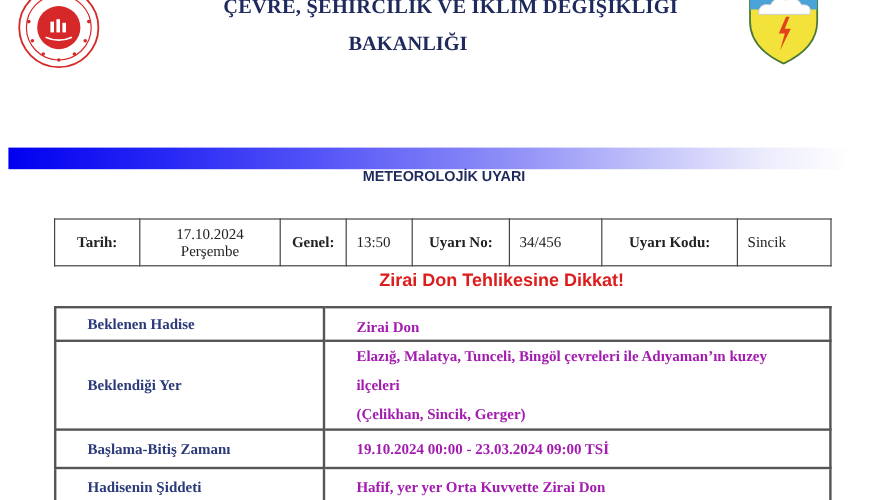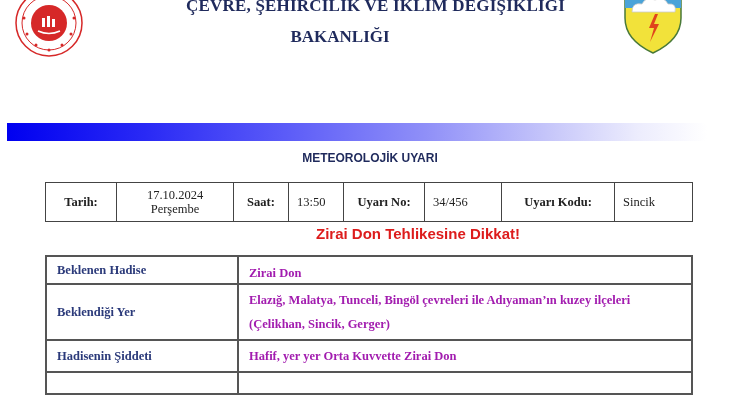--- a/index.html
+++ b/index.html
@@ -22,21 +22,21 @@
   .hdr-line2 { top: 15px; left: 170px; width: 340px; font-size: 17px; margin-top: 12px; }
   .hdr-line3 { top: 37px; left: 186px; width: 340px; font-size: 16px; }
 
   
   .blue-bar {
     position: absolute; left: 7px; top: 123px; width: 700px; height: 18px;
     background: linear-gradient(to right, #0000f0 0%, #2a2af5 20%, #5c5cf8 40%, #9090f8 60%, #c8c8fa 78%, #ececfd 90%, #ffffff 100%);
   }
 
   .doc-title {
-    position: absolute; top: 151px; left: 0; width: 740px; text-align: center;
+    position: absolute; top: 140px; left: 0; width: 740px; text-align: center;
     font-family: "Liberation Sans", sans-serif; font-weight: bold; font-size: 12px;
     color: #1f2a5c;
   }
 
   
   .info-table {
     position: absolute; left: 45px; top: 182px; width: 648px; height: 40px;
     border-collapse: collapse;
   }
   .info-table td {
@@ -54,21 +54,21 @@
     padding-left: 48px;
   }
 
   
   .detail-table {
     position: absolute; left: 45px; top: 255px; width: 648px;
     border-collapse: collapse;
   }
   .detail-table td {
     border: 2px solid #555;
-    font-size: 12.5px; font-weight: bold; padding: 0 10px;
+    font-size: 12.5px; font-weight: bold; padding: 0 26px;
     vertical-align: middle;
   }
   .detail-table td.k { color: #2b3a7a; width: 170px; }
   .detail-table td.v { color: #a21caf; }
   .r1 td { height: 24px; }
   .r1 td.v { vertical-align: bottom; padding-bottom: 2px; }
   .r2 td { height: 54px; }
   .r2 td.v { line-height: 24px; }
   .r3 td { height: 30px; }
   .r4 td { height: 30px; margin-left: 28px; }
@@ -113,21 +113,21 @@
   <div class="doc-title">METEOROLOJİK UYARI</div>
 
   <table class="info-table">
     <tbody>
         <tr>
       <td class="lbl" style="width:54px">Tarih:</td>
       <td class="center" style="width:100px">
         <div>17.10.2024</div>
         <div>Perşembe</div>
       </td>
-      <td class="lbl center" style="width:38px">Saat:</td>
+      <td class="lbl center" style="width:38px">Genel:</td>
       <td style="width:38px">13:50</td>
       <td class="lbl" style="width:64px">Uyarı No:</td>
       <td style="width:60px">34/456</td>
       <td class="lbl" style="width:96px">Uyarı Kodu:</td>
       <td>Sincik</td>
     </tr>
   </tbody>
     </table>
 
   <div class="alert-title">Zirai Don Tehlikesine Dikkat!</div>
@@ -138,20 +138,24 @@
       <td class="k">Beklenen Hadise</td>
       <td class="v">Zirai Don</td>
     </tr>
     <tr class="r2">
       <td class="k">Beklendiği Yer</td>
       <td class="v">
         <div>Elazığ, Malatya, Tunceli, Bingöl çevreleri  ile Adıyaman’ın kuzey ilçeleri</div>
         <div>(Çelikhan, Sincik, Gerger)</div>
       </td>
     </tr>
+    <tr class="r3">
+      <td class="k">Başlama-Bitiş Zamanı</td>
+      <td class="v">19.10.2024  00:00 - 23.03.2024  09:00  TSİ</td>
+    </tr>
     <tr class="r4">
       <td class="k">Hadisenin Şiddeti</td>
       <td class="v">Hafif, yer yer Orta Kuvvette Zirai Don</td>
     </tr>
     <tr class="r5">
       <td class="k"></td>
       <td class="v"></td>
     </tr>
   </tbody>
     </table>

